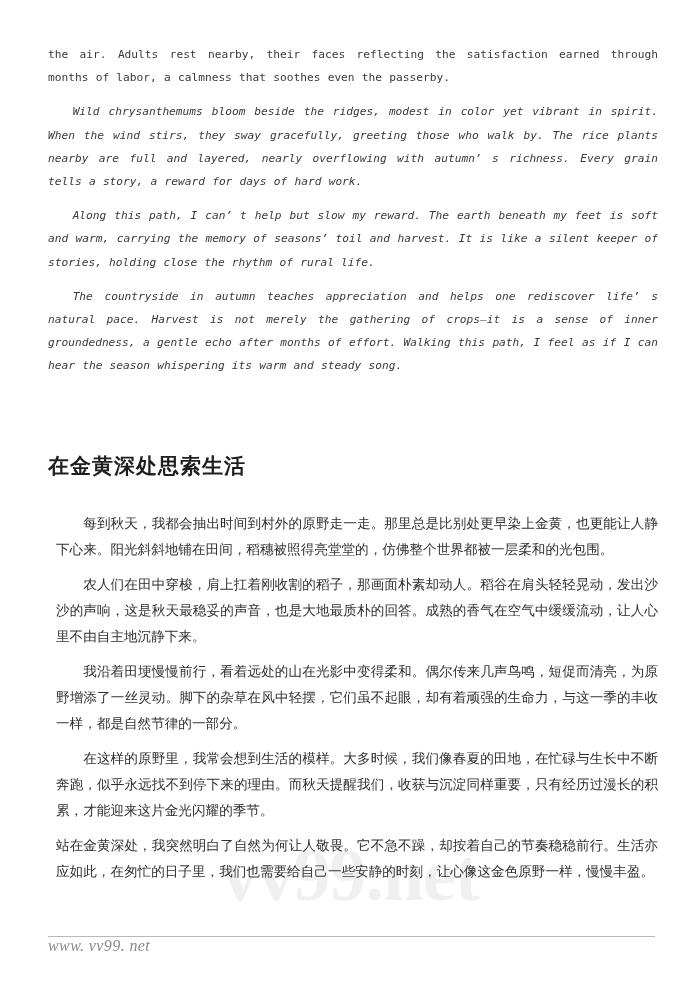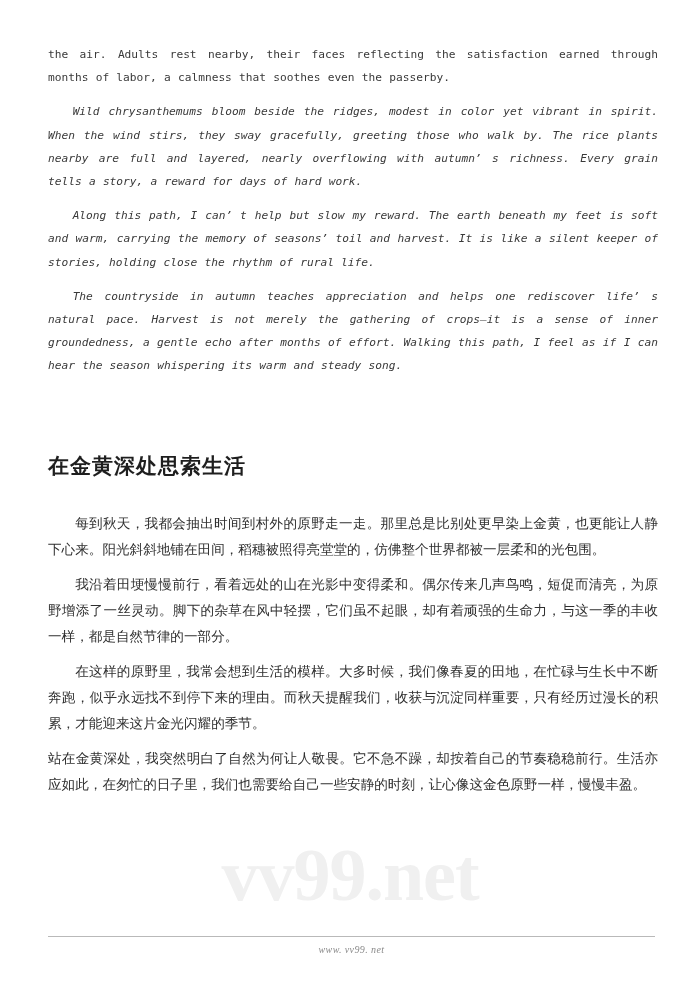--- a/index.html
+++ b/index.html
@@ -76,45 +76,44 @@
   }
 
   
   .cn-para {
     font-family: "DejaVu Serif", "Liberation Serif", serif;
     font-size: 13.6px;
     line-height: 26px;
     text-align: justify;
     text-justify: inter-ideograph;
     color: #2f2f2f;
-    margin: 0 0 9px 0;
+    margin: 0 0 9px 8px;
   }
   .cn-para.indent { text-indent: 2em; }
   .cn-para.no-indent { text-indent: 0; }
 
   
   .footer {
     position: absolute;
     left: 48px;
     width: 607px;
     top: 936px;
   }
   .footer-rule {
     border: 0;
     border-top: 1px solid #b9b9b9;
     margin: 0;
     width: 100%;
   }
   .footer-text {
-    text-align: center;
+    text-align: left;
     font-family: "Liberation Serif", "DejaVu Serif", serif;
     font-style: italic;
-    font-size: 10px;
+    font-size: 16px;
     color: #8a8a8a;
-    margin-top: 7px;
     letter-spacing: 0.4px;
   }
 </style>
 </head>
 <body>
 
 <div class="page">
 
   <div class="watermark">vv99.net</div>
 
@@ -126,20 +125,21 @@
       <p class="en-para indent">Along this path, I can’ t help but slow my reward. The earth beneath my feet is soft and warm, carrying the memory of seasons’  toil and harvest. It is like a silent keeper of stories, holding close the rhythm of rural life.</p>
       <p class="en-para indent">The countryside in autumn teaches appreciation and helps one rediscover life’ s natural pace. Harvest is not merely the gathering of crops—it is a sense of inner groundedness, a gentle echo after months of effort. Walking this path, I feel as if I can hear the season whispering its warm and steady song.</p>
     </div>
 
     <div class="title-wrap">
       <h1 class="cn-title">在金黄深处思索生活</h1>
     </div>
 
     <div>
       <p class="cn-para indent">每到秋天，我都会抽出时间到村外的原野走一走。那里总是比别处更早染上金黄，也更能让人静下心来。阳光斜斜地铺在田间，稻穗被照得亮堂堂的，仿佛整个世界都被一层柔和的光包围。</p>
+      <p class="cn-para indent">农人们在田中穿梭，肩上扛着刚收割的稻子，那画面朴素却动人。稻谷在肩头轻轻晃动，发出沙沙的声响，这是秋天最稳妥的声音，也是大地最质朴的回答。成熟的香气在空气中缓缓流动，让人心里不由自主地沉静下来。</p>
       <p class="cn-para indent">我沿着田埂慢慢前行，看着远处的山在光影中变得柔和。偶尔传来几声鸟鸣，短促而清亮，为原野增添了一丝灵动。脚下的杂草在风中轻摆，它们虽不起眼，却有着顽强的生命力，与这一季的丰收一样，都是自然节律的一部分。</p>
       <p class="cn-para indent">在这样的原野里，我常会想到生活的模样。大多时候，我们像春夏的田地，在忙碌与生长中不断奔跑，似乎永远找不到停下来的理由。而秋天提醒我们，收获与沉淀同样重要，只有经历过漫长的积累，才能迎来这片金光闪耀的季节。</p>
       <p class="cn-para no-indent">站在金黄深处，我突然明白了自然为何让人敬畏。它不急不躁，却按着自己的节奏稳稳前行。生活亦应如此，在匆忙的日子里，我们也需要给自己一些安静的时刻，让心像这金色原野一样，慢慢丰盈。</p>
     </div>
 
   </div>
 
   <div class="footer">
     <hr class="footer-rule">
     <div class="footer-text">www. vv99. net</div>

